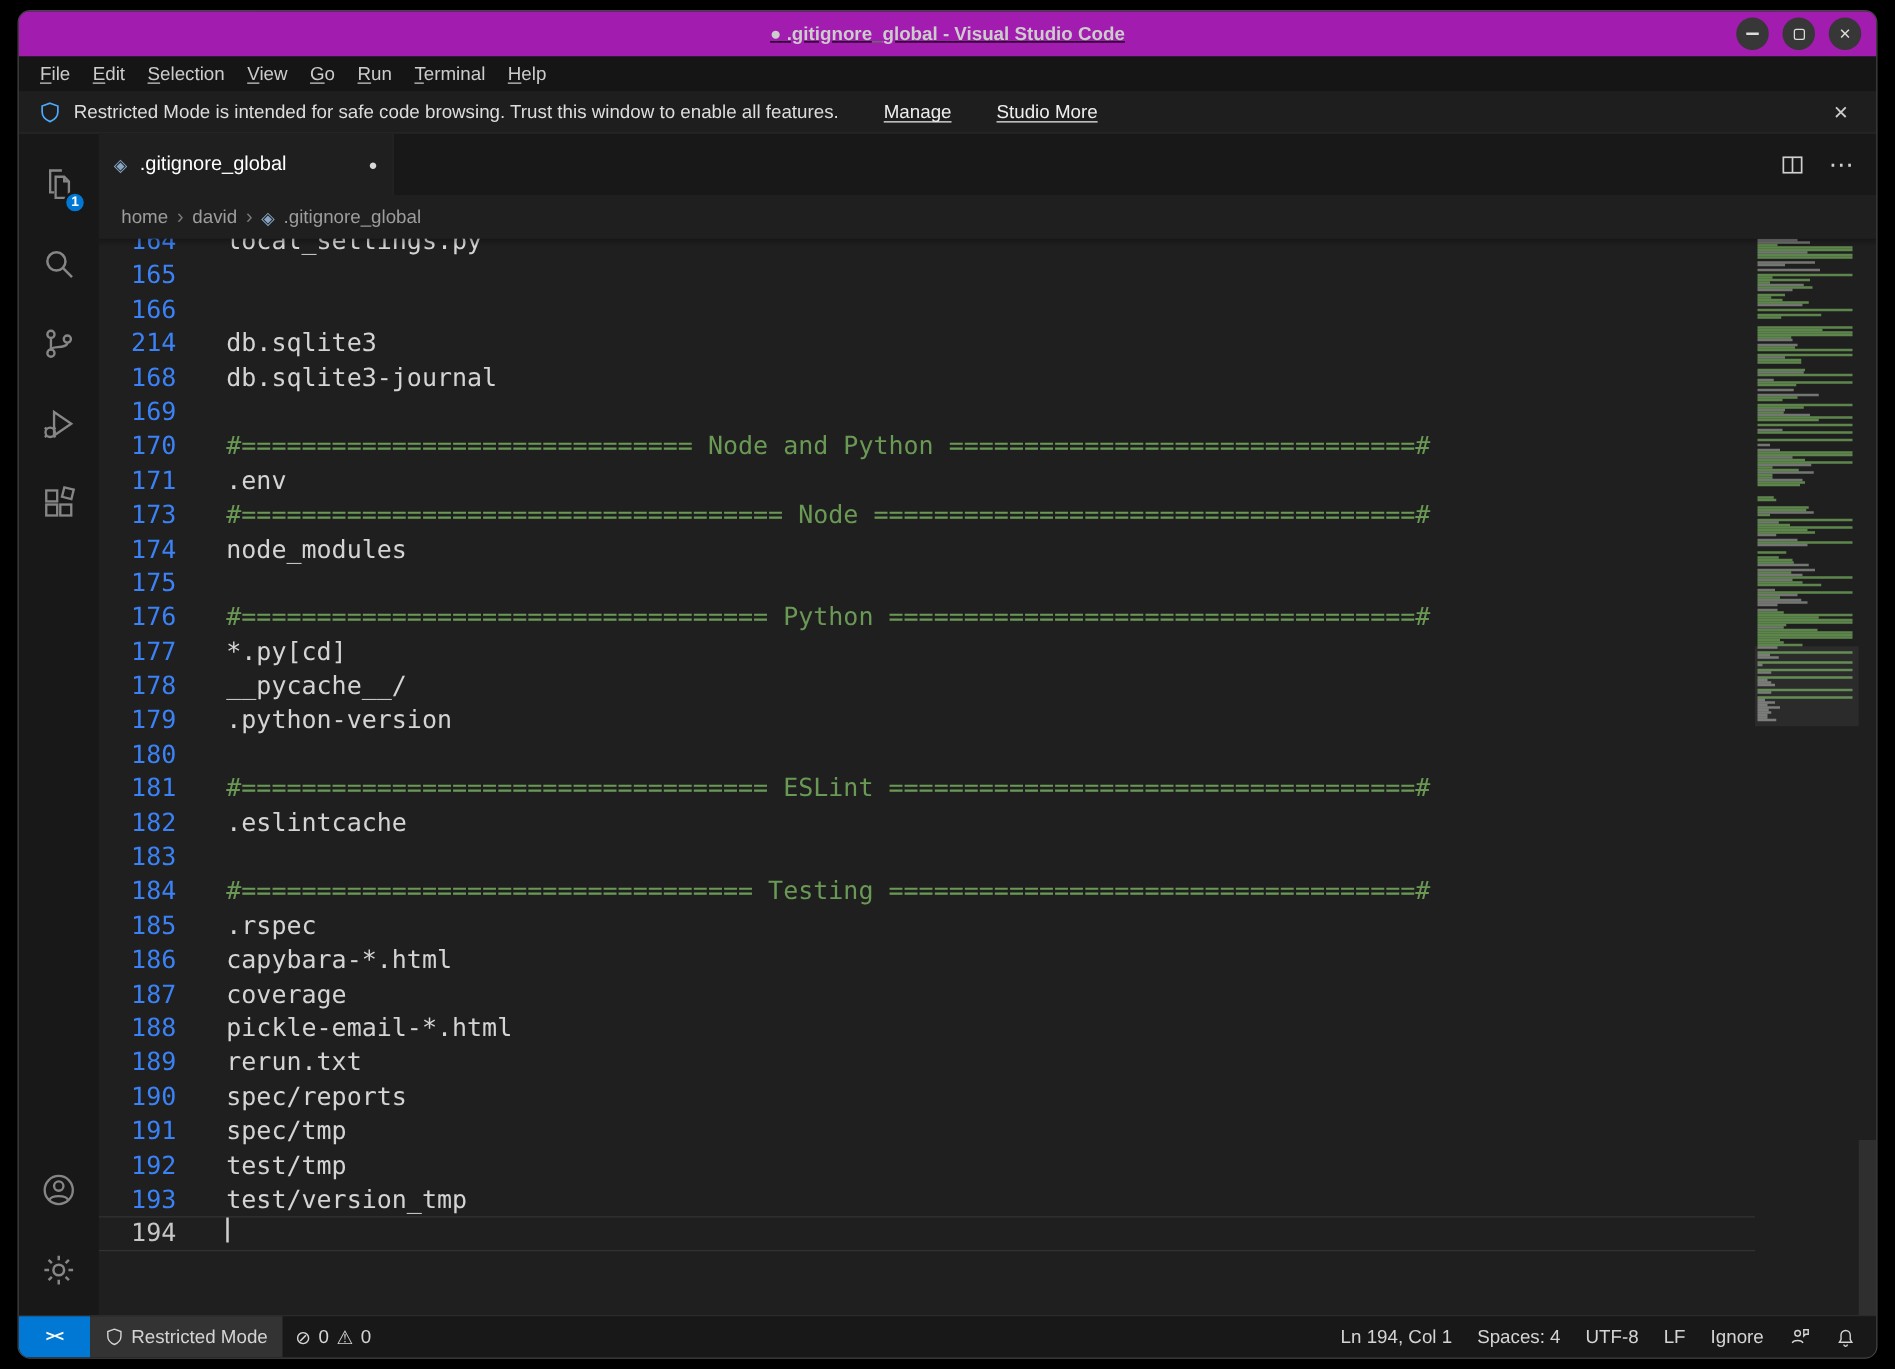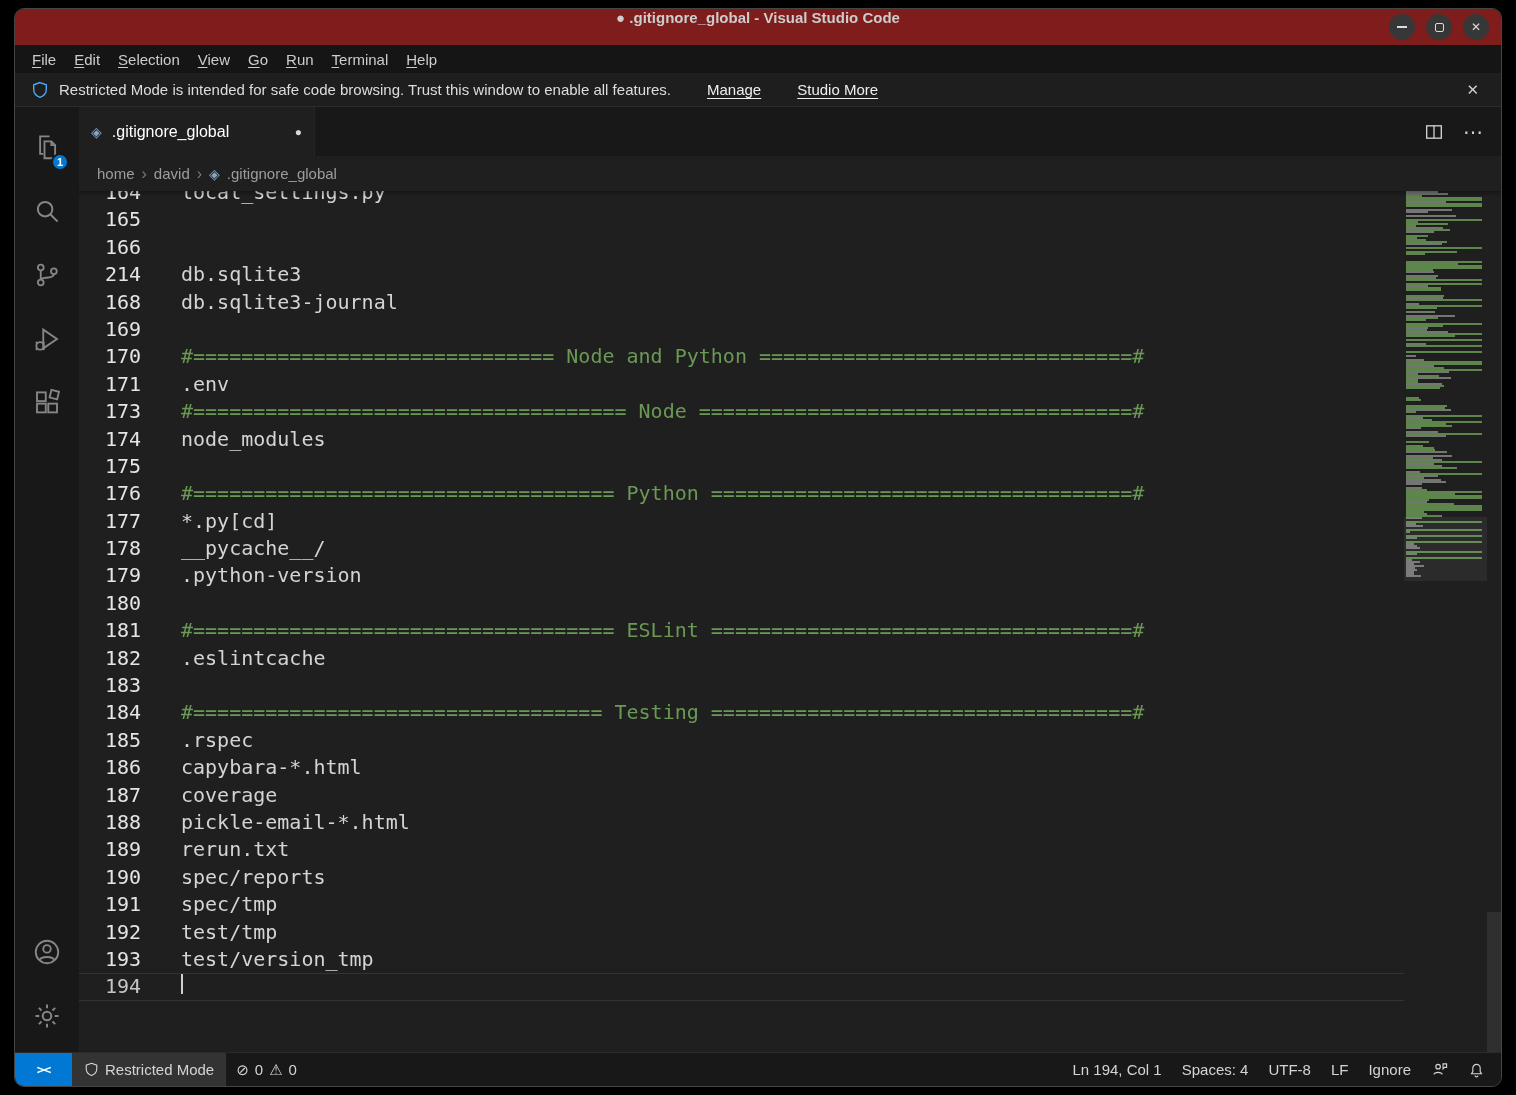--- a/index.html
+++ b/index.html
@@ -4,22 +4,22 @@
 <style>
   * { box-sizing: border-box; margin: 0; padding: 0; }
   html,body { width:1516px; height:1095px; background:#000; overflow:hidden;
               font-family:"Liberation Sans", sans-serif; }
 
   .window { position:absolute; left:14px; top:8px; width:1488px; height:1079px;
             background:#1f1f1f; border:1px solid #454545; border-radius:10px;
             overflow:hidden; display:flex; flex-direction:column; }
 
   
-  .titlebar { height:36px; flex:none; background:#7f1d1d; position:relative;
-              display:flex; align-items:flex-start; justify-content:center; }
+  .titlebar { height:36px; flex:none; background:#a21caf; position:relative;
+              display:flex; align-items:center; justify-content:center;text-decoration:underline; }
   .title { color:#cccccc; font-size:15px; font-weight:700; }
   .win-controls { position:absolute; right:12px; top:5px; display:flex; gap:11px; }
   .win-btn { width:26px; height:26px; border-radius:50%; background:#373737; color:#dcdcdc;
              display:flex; align-items:center; justify-content:center; font-size:12px; cursor:pointer; }
   .glyph-min { width:10px; height:2px; background:#dcdcdc; }
   .glyph-max { width:9px; height:9px; border:1.5px solid #dcdcdc; border-radius:2px; }
 
   
   .menubar { height:28px; flex:none; background:#151515; display:flex; align-items:center; padding-left:8px; }
   .menu-item { padding:3px 9px; color:#cccccc; font-size:15px; border-radius:4px; cursor:pointer; }
@@ -60,21 +60,21 @@
   .bc-item { display:flex; align-items:center; gap:5px; cursor:pointer; }
   .bc-sep { color:#7a7a7a; font-size:16px; }
 
   
   .editor { flex:1; position:relative; overflow:hidden; background:#1f1f1f; }
   .editor::before { content:''; position:absolute; top:0; left:0; right:0; height:6px; z-index:5;
                     background:linear-gradient(rgba(0,0,0,0.28), transparent); pointer-events:none; }
   .lines { position:absolute; top:-12px; left:0; right:97px;
            font-family:"DejaVu Sans Mono","Liberation Mono",monospace; font-size:20px; }
   .line-row { display:flex; height:27.4px; line-height:27.4px; }
-  .gutter { flex:none; width:62px; text-align:right; color:#e5e5e5; }
+  .gutter { flex:none; width:62px; text-align:right; color:#3b82f6; }
   .code { padding-left:40px; white-space:pre; color:#d4d4d4; }
   .code.comment { color:#6a9955; }
   .line-row.current { border-top:1px solid #333333; border-bottom:1px solid #333333; line-height:25.4px; }
   .line-row.current .gutter { color:#c6c6c6; }
   .cursor { display:inline-block; width:2px; height:20px; background:#cfcfcf; vertical-align:text-top; }
 
   .minimap { position:absolute; top:0; right:14px; width:83px; height:100%; cursor:pointer; }
   .mm-bar { position:absolute; left:2px; height:2px; }
   .mm-slider { position:absolute; left:0; right:0; top:326px; height:64px; background:rgba(255,255,255,0.055); }
   .scrollbar { position:absolute; top:0; right:0; width:14px; height:100%; }

